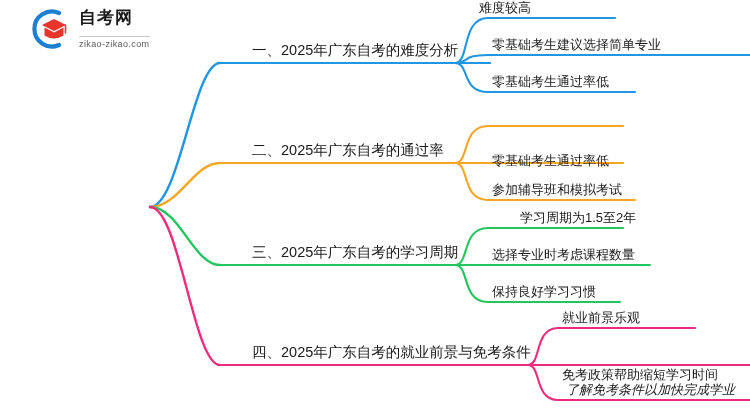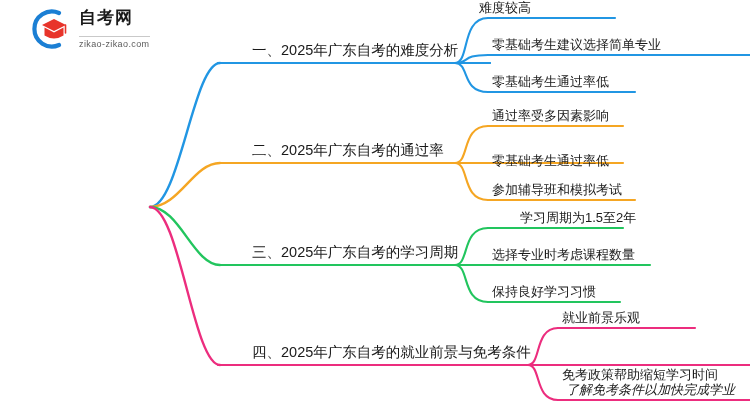--- a/index.html
+++ b/index.html
@@ -139,21 +139,20 @@
       <div class="logo-sub">zikao-zikao.com</div>
     </div>
   </div>
 
 
 <div class="node node-branch" style="left: 252px; top: 43px;">一、2025年广东自考的难度分析</div>
     <div class="node node-leaf" style="left: 479px; top: 1px;">难度较高</div>
     <div class="node node-leaf" style="left: 492px; top: 38px;">零基础考生建议选择简单专业</div>
     <div class="node node-leaf" style="left: 492px; top: 75px;">零基础考生通过率低</div>
     <div class="node node-branch" style="left: 252px; top: 143px;">二、2025年广东自考的通过率</div>
-    <div class="node node-leaf" style="left: 492px; top: 109px;">通过率受多因素影响</div>
     <div class="node node-leaf" style="left: 492px; top: 146px; margin-top: 8px;">零基础考生通过率低</div>
     <div class="node node-leaf" style="left: 492px; top: 183px;">参加辅导班和模拟考试</div>
     <div class="node node-branch" style="left: 252px; top: 245px;">三、2025年广东自考的学习周期</div>
     <div class="node node-leaf" style="left: 520px; top: 211px;">学习周期为1.5至2年</div>
     <div class="node node-leaf" style="left: 492px; top: 248px; text-align: right;">选择专业时考虑课程数量</div>
     <div class="node node-leaf" style="left: 492px; top: 285px;">保持良好学习习惯</div>
     <div class="node node-branch" style="left: 252px; top: 345px; text-align: center;">四、2025年广东自考的就业前景与免考条件</div>
     <div class="node node-leaf" style="left: 562px; top: 311px;">就业前景乐观</div>
     <div class="node node-leaf" style="left: 562px; top: 348px; margin-top: 20px;">免考政策帮助缩短学习时间</div>
     <div class="node node-leaf" style="left: 566px; top: 383px; font-style: italic;">了解免考条件以加快完成学业</div>

